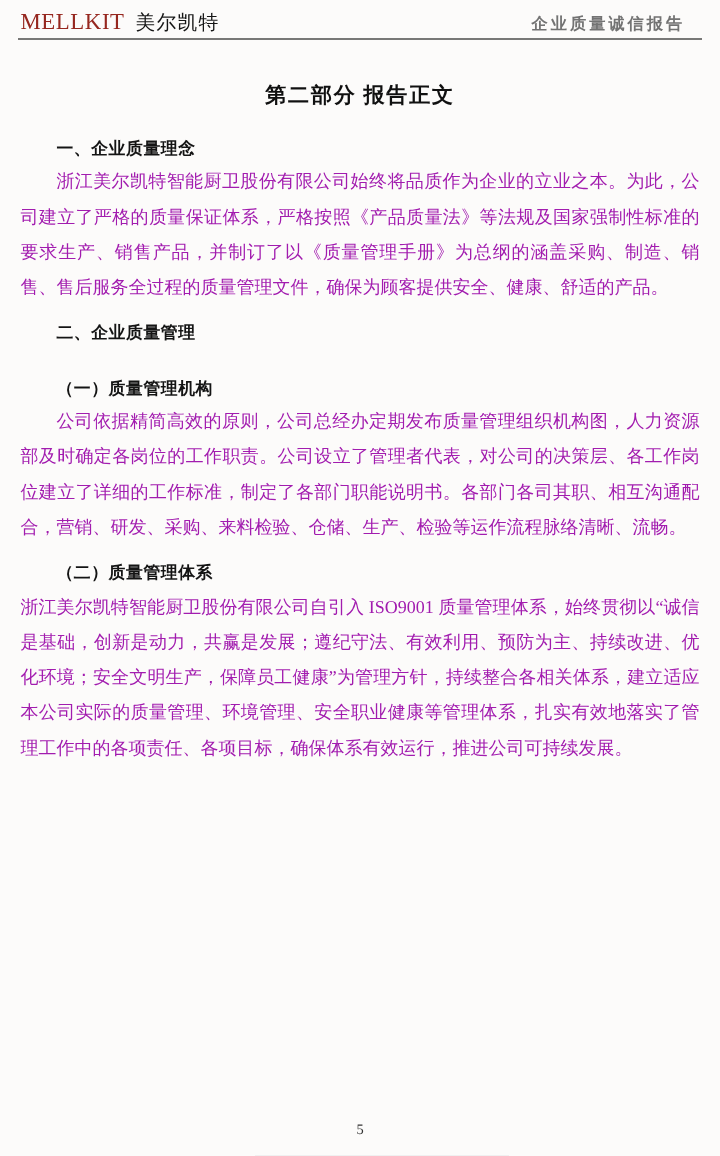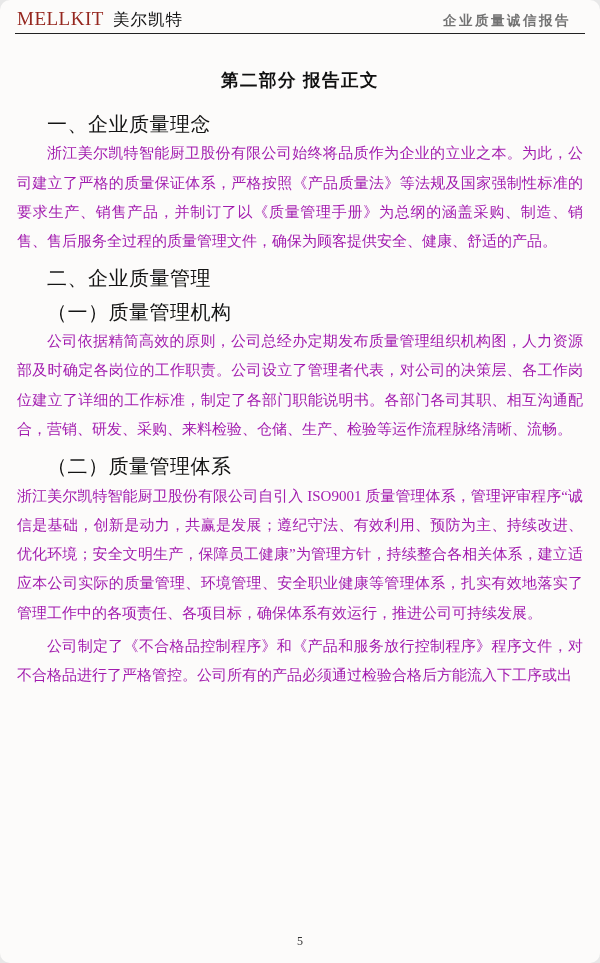--- a/index.html
+++ b/index.html
@@ -6,21 +6,20 @@
   .page{
     position:relative;
     width:600px;height:963px;
     margin:0 auto;
     background:#fcfbfa;
     box-sizing:border-box;
     padding:0 17px;
     color:#1a1a1a;
     font-family:"Liberation Serif","DejaVu Serif",serif;
     overflow:hidden;
-    border-radius:10px;
   }
   
   .header{
     display:flex;justify-content:space-between;align-items:flex-end;
     padding-top:8px;
   }
   .brand{display:flex;align-items:baseline;}
   .brand-en{
     font-size:19px;color:#96271f;letter-spacing:.5px;line-height:22px;
   }
@@ -42,21 +41,21 @@
     font-family:Liberation Serif, serif;
     font-weight:bold;font-size:17.5px;letter-spacing:1.5px;color:#101010;
   }
   .content{
     margin-top:18px;
     font-size:15px;line-height:29.3px;
     text-align:justify;
   }
   .sec-heading,.sub-heading{
     font-family:"Liberation Sans","DejaVu Sans",sans-serif;
-    font-weight:normal;font-size:20px;color:#141414;
+    font-weight:bold;font-size:14px;color:#141414;
     padding-left:30px;margin:8px 0 0 0;line-height:29.3px;
     letter-spacing:.5px;
   }
   .content p{
     margin:0;text-indent:2em;color:#a21caf;
   }
   .content p.no-indent{text-indent:0;}
   .content p.space-top{margin-top:8px;}
   .content p.space-top-sm{margin-top:4px;}
   
@@ -82,28 +81,27 @@
   <div class="doc-heading">第二部分 报告正文</div>
 
   <div class="content">
 
     <div class="sec-heading" style="margin-top:16px;">一、企业质量理念</div>
 
     <p>浙江美尔凯特智能厨卫股份有限公司始终将品质作为企业的立业之本。为此，公司建立了严格的质量保证体系，严格按照《产品质量法》等法规及国家强制性标准的要求生产、销售产品，并制订了以《质量管理手册》为总纲的涵盖采购、制造、销售、售后服务全过程的质量管理文件，确保为顾客提供安全、健康、舒适的产品。</p>
 
     <div class="sec-heading">二、企业质量管理</div>
 
-    <div class="sub-heading" style="margin-top:4px;">（一）质量管理机构</div>
+    <div class="sub-heading" style="margin-top:16px;">（一）质量管理机构</div>
 
     <p>公司依据精简高效的原则，公司总经办定期发布质量管理组织机构图，人力资源部及时确定各岗位的工作职责。公司设立了管理者代表，对公司的决策层、各工作岗位建立了详细的工作标准，制定了各部门职能说明书。各部门各司其职、相互沟通配合，营销、研发、采购、来料检验、仓储、生产、检验等运作流程脉络清晰、流畅。</p>
 
     <div class="sub-heading">（二）质量管理体系</div>
 
-    <p class="no-indent">浙江美尔凯特智能厨卫股份有限公司自引入 ISO9001 质量管理体系，管理评审程序“诚信是基础，创新是动力，共赢是发展；遵纪守法、有效利用、预防为主、持续改进、优化环境；安全文明生产，保障员工健康”为管理方针，持续整合各相关体系，建立适应本公司实际的质量管理、环境管理、安全职业健康等管理体系，扎实有效地落实了管理工作中的各项责任、各项目标，确保体系有效运行，推进公司可持续发展。</p>
+    <p class="no-indent">浙江美尔凯特智能厨卫股份有限公司自引入 ISO9001 质量管理体系，始终贯彻以“诚信是基础，创新是动力，共赢是发展；遵纪守法、有效利用、预防为主、持续改进、优化环境；安全文明生产，保障员工健康”为管理方针，持续整合各相关体系，建立适应本公司实际的质量管理、环境管理、安全职业健康等管理体系，扎实有效地落实了管理工作中的各项责任、各项目标，确保体系有效运行，推进公司可持续发展。</p>
 
 
-    <p class="space-top-sm">公司制定了《不合格品控制程序》和《产品和服务放行控制程序》程序文件，对不合格品进行了严格管控。公司所有的产品必须通过检验合格后方能流入下工序或出</p>
 
   </div>
 
   <div class="page-number">5</div>
 
 </div>
 
 </body></html>

